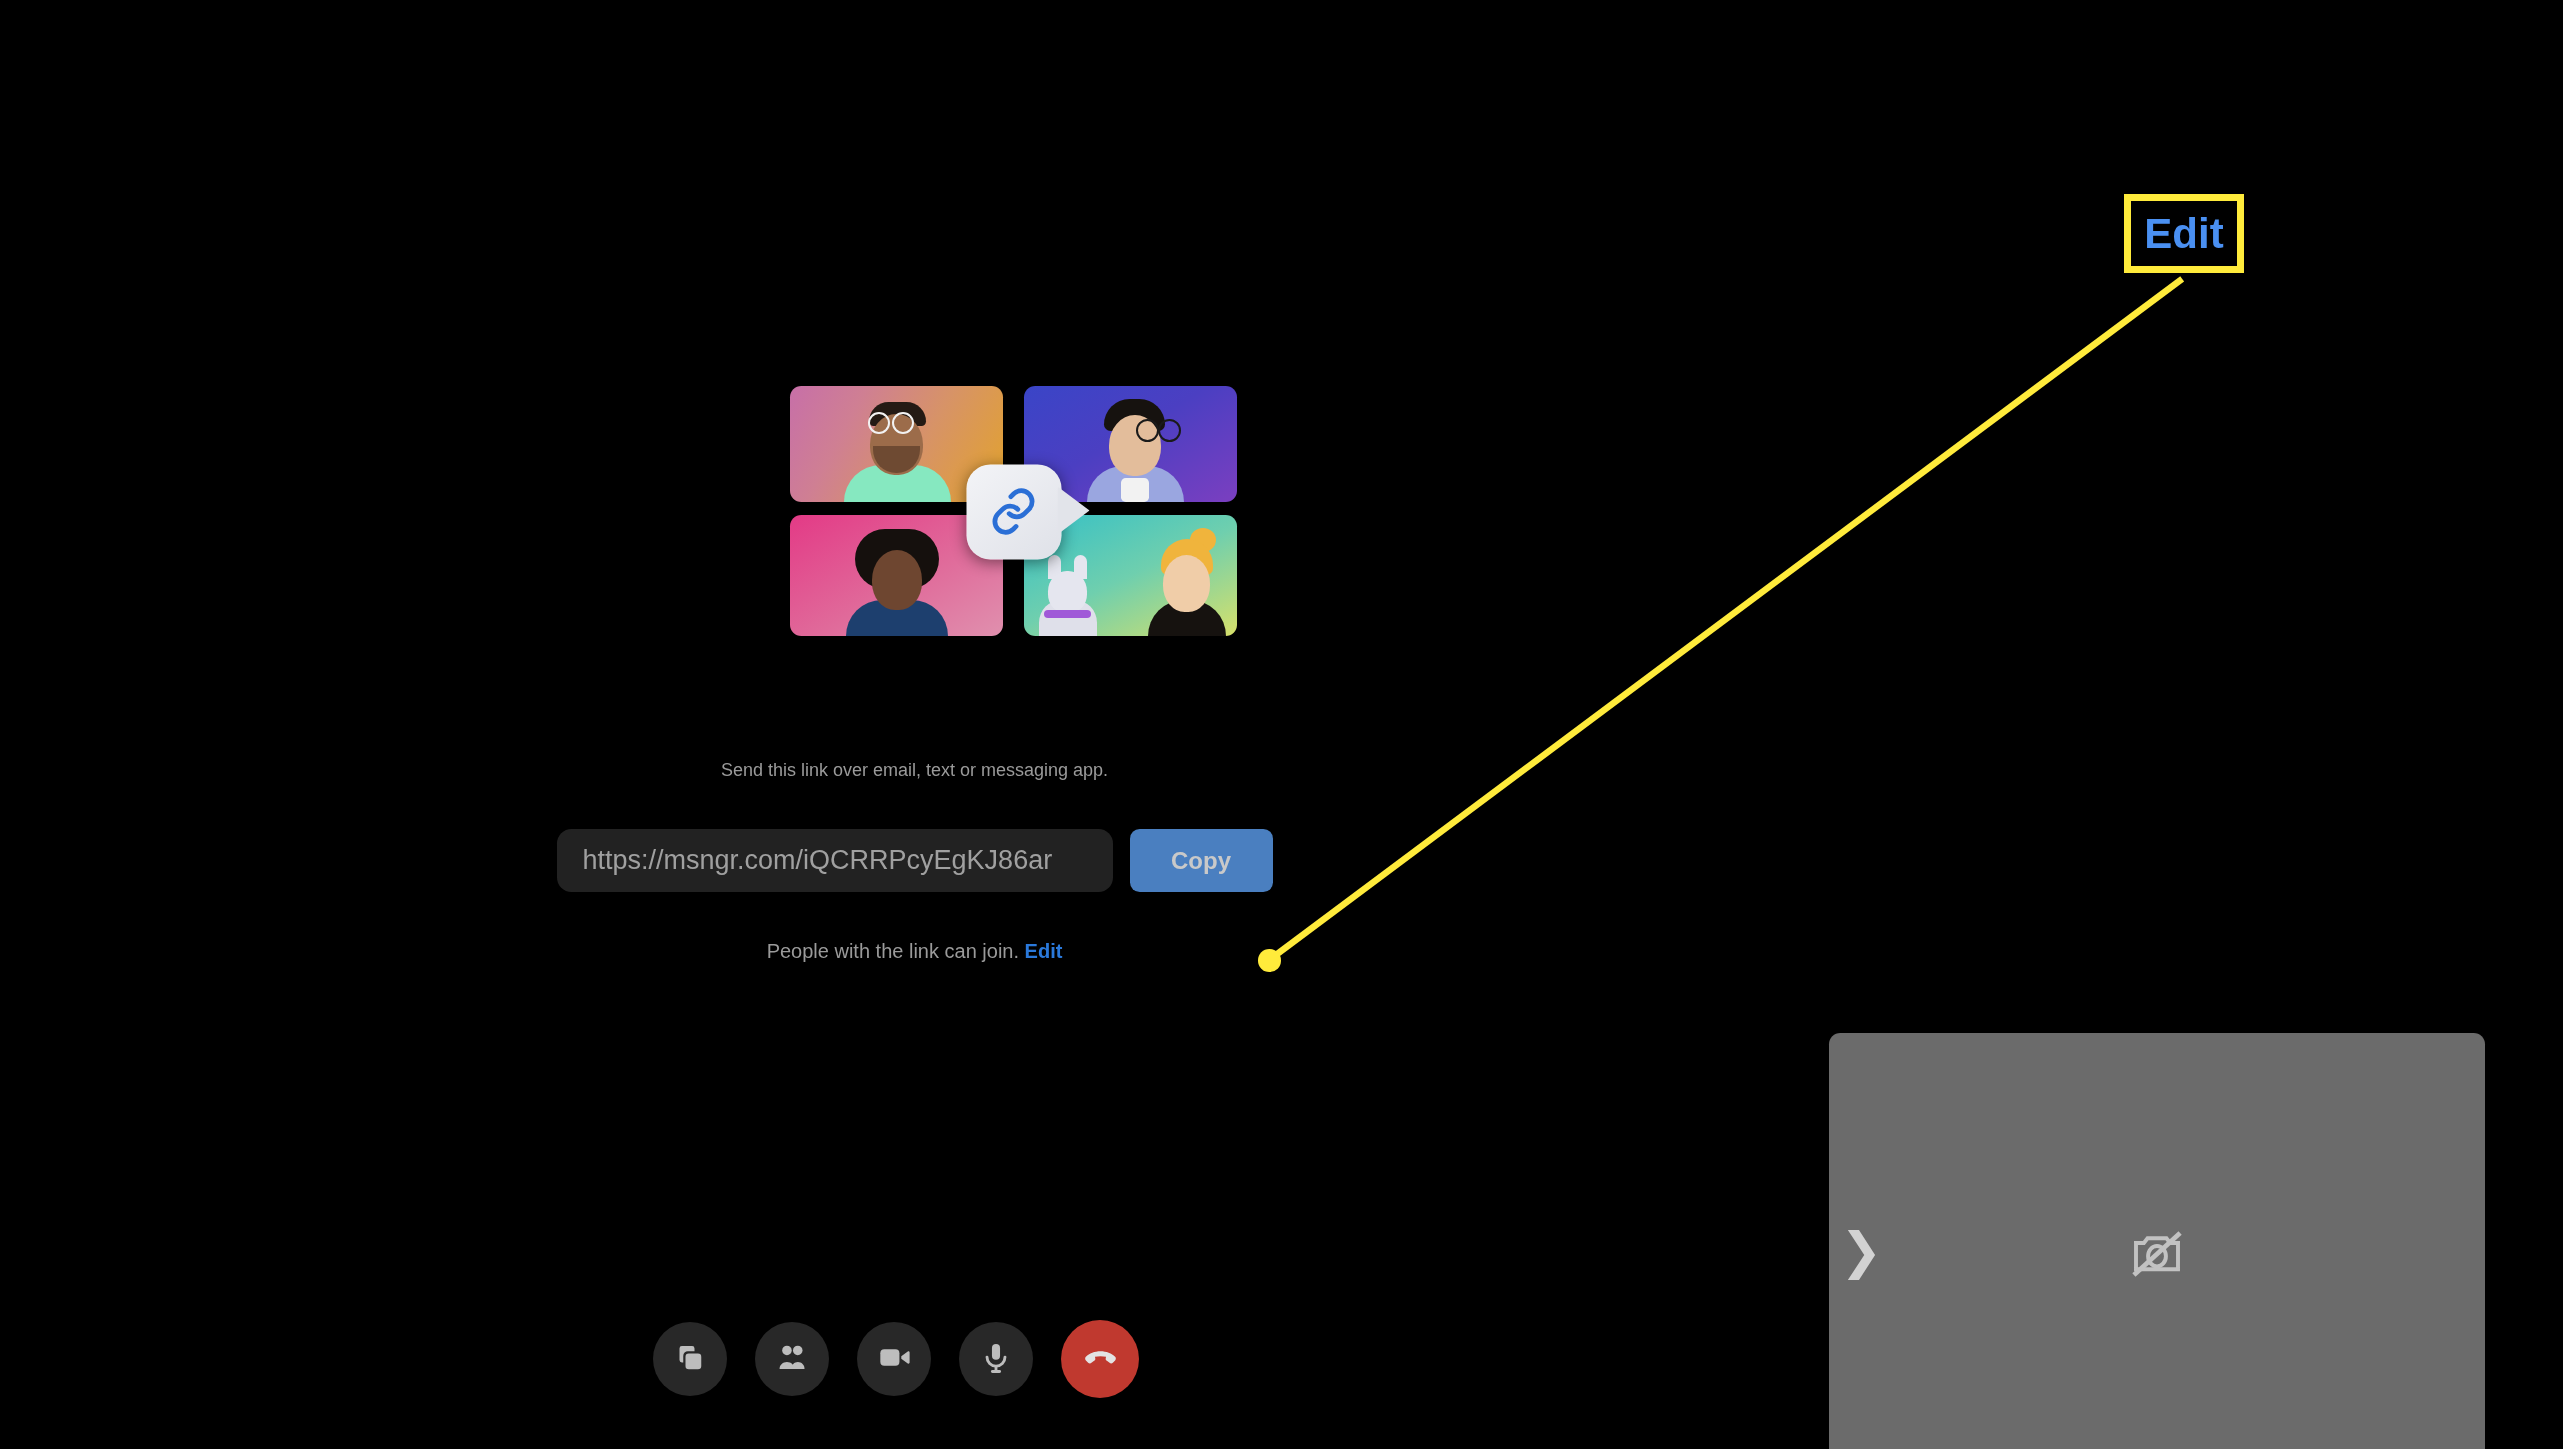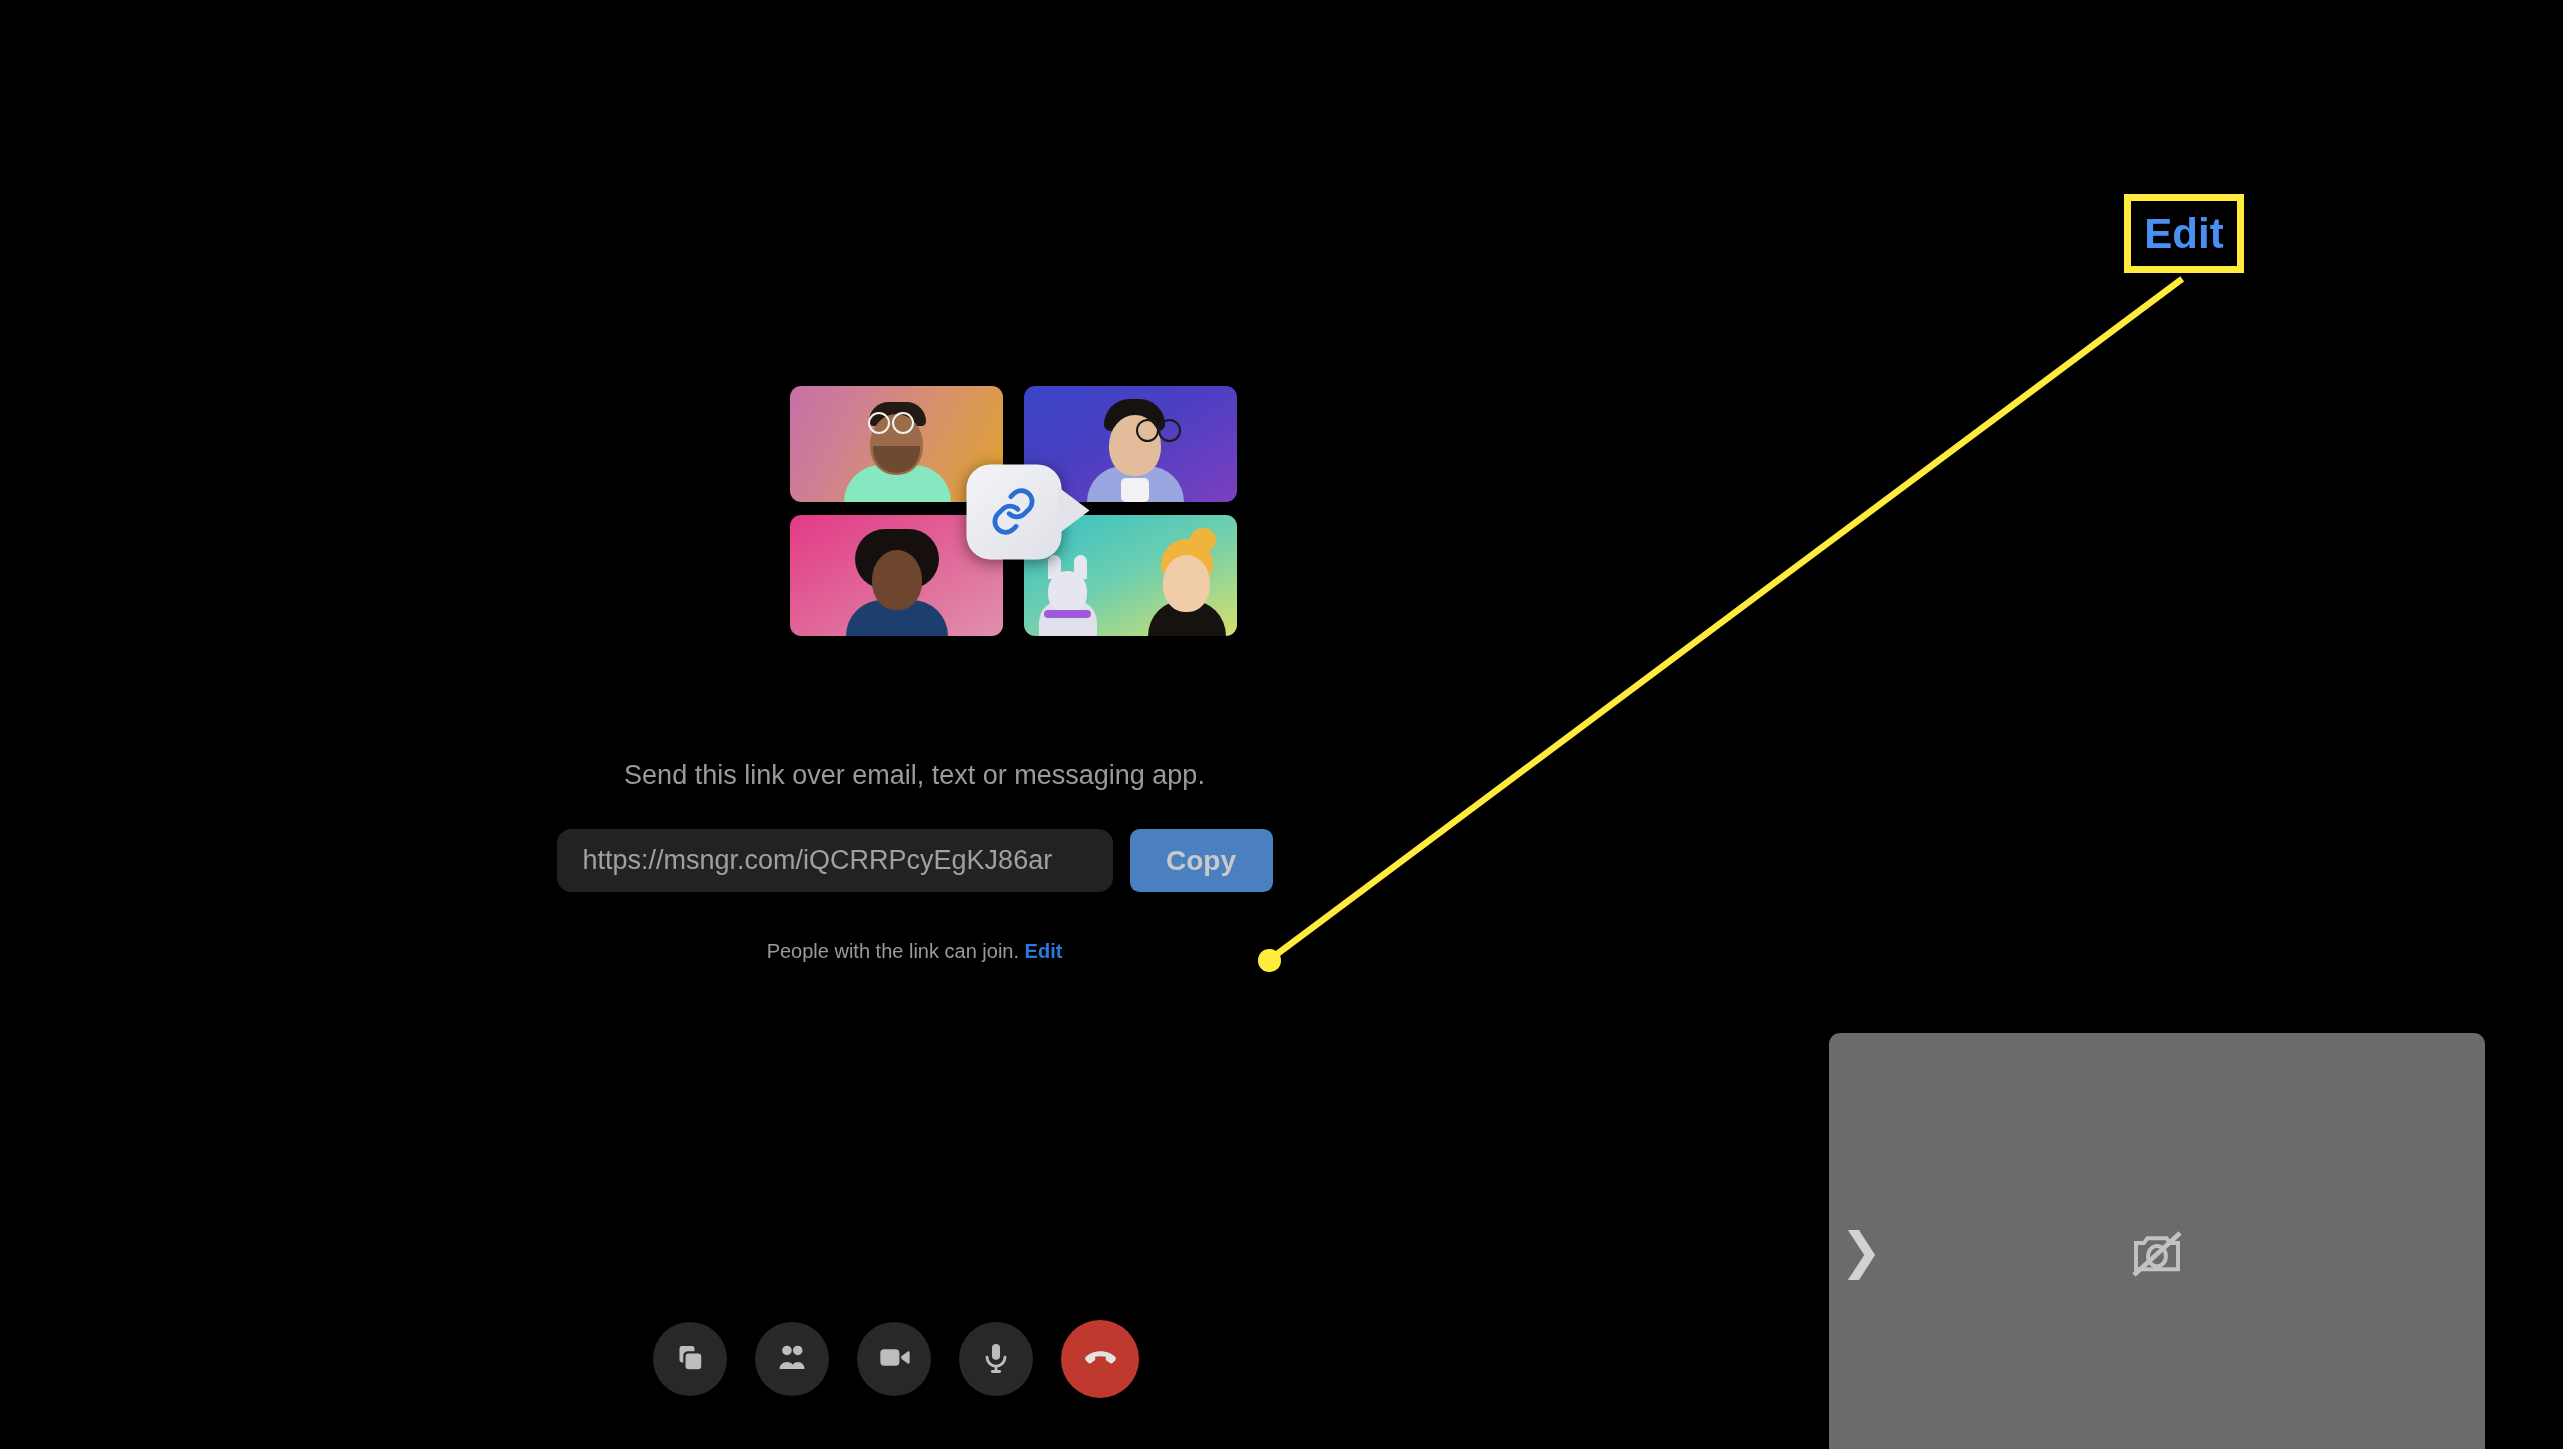--- a/index.html
+++ b/index.html
@@ -71,36 +71,36 @@
     width:0;height:0;border-top:24px solid transparent;border-bottom:24px solid transparent;
     border-left:32px solid #e2e4ea;border-radius:3.2px;
   }
 
   .heading{
     position:absolute;left:0;top:668px;width:1829px;text-align:center;
     font-size:46px;font-weight:bold;color:#c7c7c7;letter-spacing:-0.4px;
   }
   .subhead{
     position:absolute;left:0;top:760px;width:1829px;text-align:center;
-    font-size:27px;color:#9a9a9a;
+    font-size:18px;color:#9a9a9a;
   }
 
   .linkrow{
     position:absolute;left:0;top:829px;width:1829px;
     display:flex;justify-content:center;align-items:center;gap:17px;
   }
   .linkfield{
     width:556px;height:63px;border-radius:14.5px;background:#222222;
     display:flex;align-items:center;padding:0 26px;box-sizing:border-box;
     color:#a0a0a0;font-size:27px;white-space:nowrap;overflow:hidden;
   }
   .copybtn{
     width:143px;height:63px;border-radius:9.7px;background:#4a7fc0;
     display:flex;align-items:center;justify-content:center;
-    color:#c9c9c9;font-size:28px;font-weight:bold;border:none;cursor:pointer;
+    color:#c9c9c9;font-size:24px;font-weight:bold;border:none;cursor:pointer;
   }
 
   .permrow{
     position:absolute;left:0;top:940px;width:1829px;text-align:center;
     font-size:20px;color:#9a9a9a;
   }
   .permrow .editlink{color:#2a79db;font-weight:bold;cursor:pointer;}
 
   
   .toolbar{

